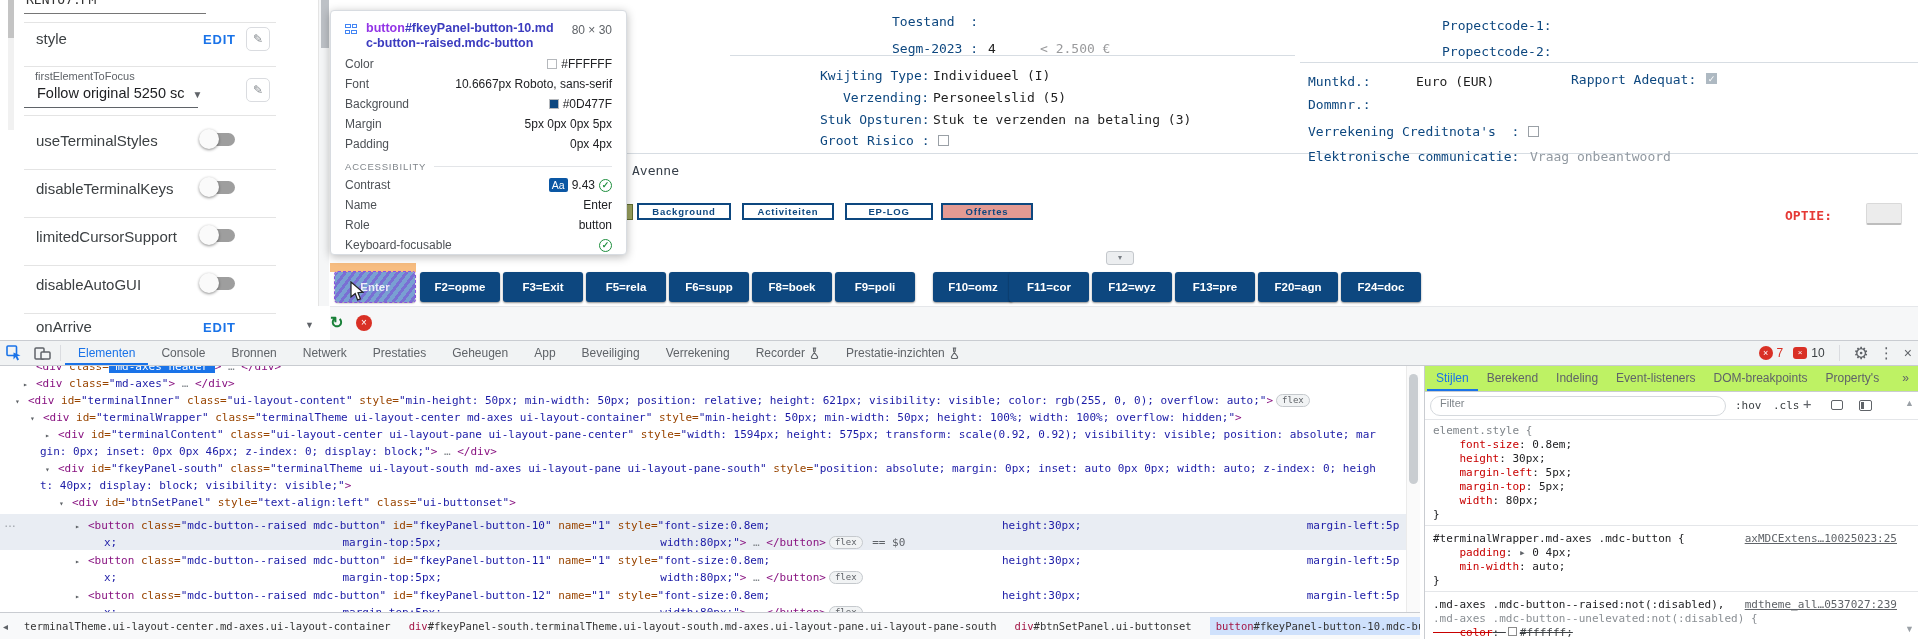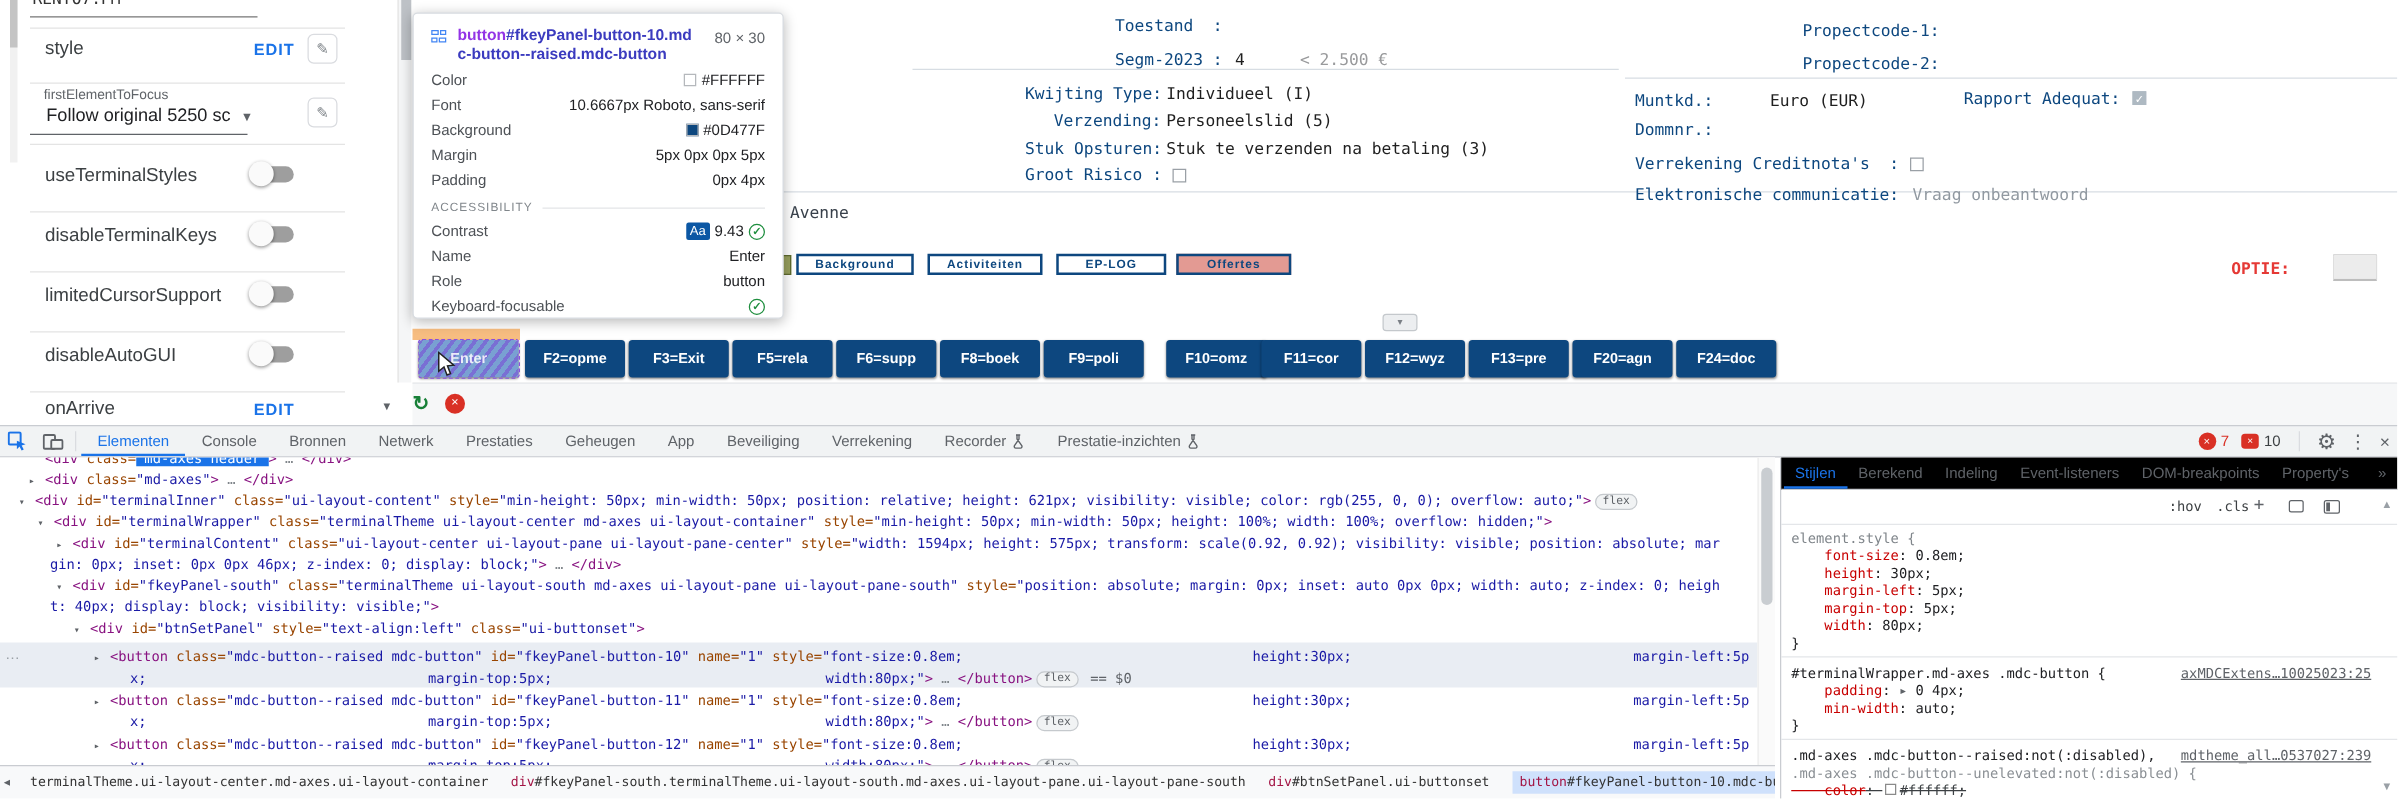--- a/index.html
+++ b/index.html
@@ -83,21 +83,21 @@
 .tk-gray{color:#80868b}.tk-dollar{color:#5f6368}
 .tk-hl{color:#fff;background:#1a73e8}
 .badge-flex{display:inline-block;border:1px solid #c5c9cd;border-radius:8px;background:#f1f3f4;color:#5f6368;
   font-size:9px;padding:0 5px;margin:0 3px;vertical-align:1px;line-height:11px}
 #sel-band{position:absolute;left:0;top:148px;width:1406px;height:36px;background:#e9edf3}
 #row-gutter{position:absolute;left:4px;top:150px;color:#9aa0a6;font-size:12px}
 .el-scroll{position:absolute;left:1406px;top:366px;width:14px;height:246px;background:#fafafa;border-left:1px solid #ebebeb}
 .el-thumb{position:absolute;left:2px;top:8px;width:9px;height:110px;background:#c9cdd1;border-radius:5px}
 
 #rpanel{position:absolute;left:1424px;top:366px;width:494px;height:273px;background:#fff;border-left:1px solid #c9ccd1}
-#rp-tabs{height:26px;background:#000000;border-bottom:1px solid #c9ccd1;display:flex;align-items:center;padding-left:2px}
+#rp-tabs{height:26px;background:#bef264;border-bottom:1px solid #c9ccd1;display:flex;align-items:center;padding-left:2px}
 .rp-tab{padding:0 9px;font-size:12px;color:#5f6368;line-height:24px;height:25px;cursor:pointer;white-space:nowrap}
 .rp-tab.active{color:#1a73e8;box-shadow:inset 0 -2px 0 #1a73e8}
 #rp-filter{position:relative;height:28px;border-bottom:1px solid #e4e6e9}
 .flt-box{position:absolute;left:5px;top:4px;width:296px;height:20px;border:1px solid #d5d9dd;border-radius:11px;
   font-size:11px;color:#80868b;padding:0 9px;background:#fff;font-family:"Liberation Sans",sans-serif}
 .flt-tok{position:absolute;top:7px;font:11px "DejaVu Sans Mono",monospace;color:#3c4043}
 #rp-code{position:absolute;left:0;top:54px;width:494px;height:219px;font:11px "DejaVu Sans Mono","Liberation Mono",monospace}
 .st-line{position:absolute;left:8px;white-space:pre;line-height:13px}
 .st-gray{color:#80868b}.st-sel{color:#202124}.st-selgray{color:#8a8f94}
 .st-prop{color:#c80000}.st-plain{color:#202124}.st-arrow{color:#5f6368}
@@ -419,20 +419,21 @@
     <div id="rp-tabs">
         <div class="rp-tab active">Stijlen</div>
         <div class="rp-tab">Berekend</div>
         <div class="rp-tab">Indeling</div>
         <div class="rp-tab">Event-listeners</div>
         <div class="rp-tab">DOM-breakpoints</div>
         <div class="rp-tab">Property's</div>
         <div class="rp-tab" style="margin-left: auto;">»</div>
       </div>
     <div id="rp-filter">
+      <div class="flt-box">Filter</div>
       <div class="flt-tok" style="left:310px">:hov</div>
       <div class="flt-tok" style="left:348px">.cls</div>
       <div class="flt-tok" style="left:378px;font-size:14px;top:4px;color:#5f6368">+</div>
       <div class="abs" style="left:406px;top:8px;width:12px;height:10px;border:1.5px solid #5f6368;border-radius:2px"></div>
       <div class="abs" style="left:434px;top:8px;width:13px;height:11px;border:1.5px solid #5f6368;border-radius:2px">
           <span style="position:absolute;left:1px;top:1px;bottom:1px;width:3px;background:#5f6368"></span>
         </div>
     </div>
     <div id="rp-code">
         <div class="st-line" style="top: 4px;"><span class="st-gray">element.style {</span></div>

